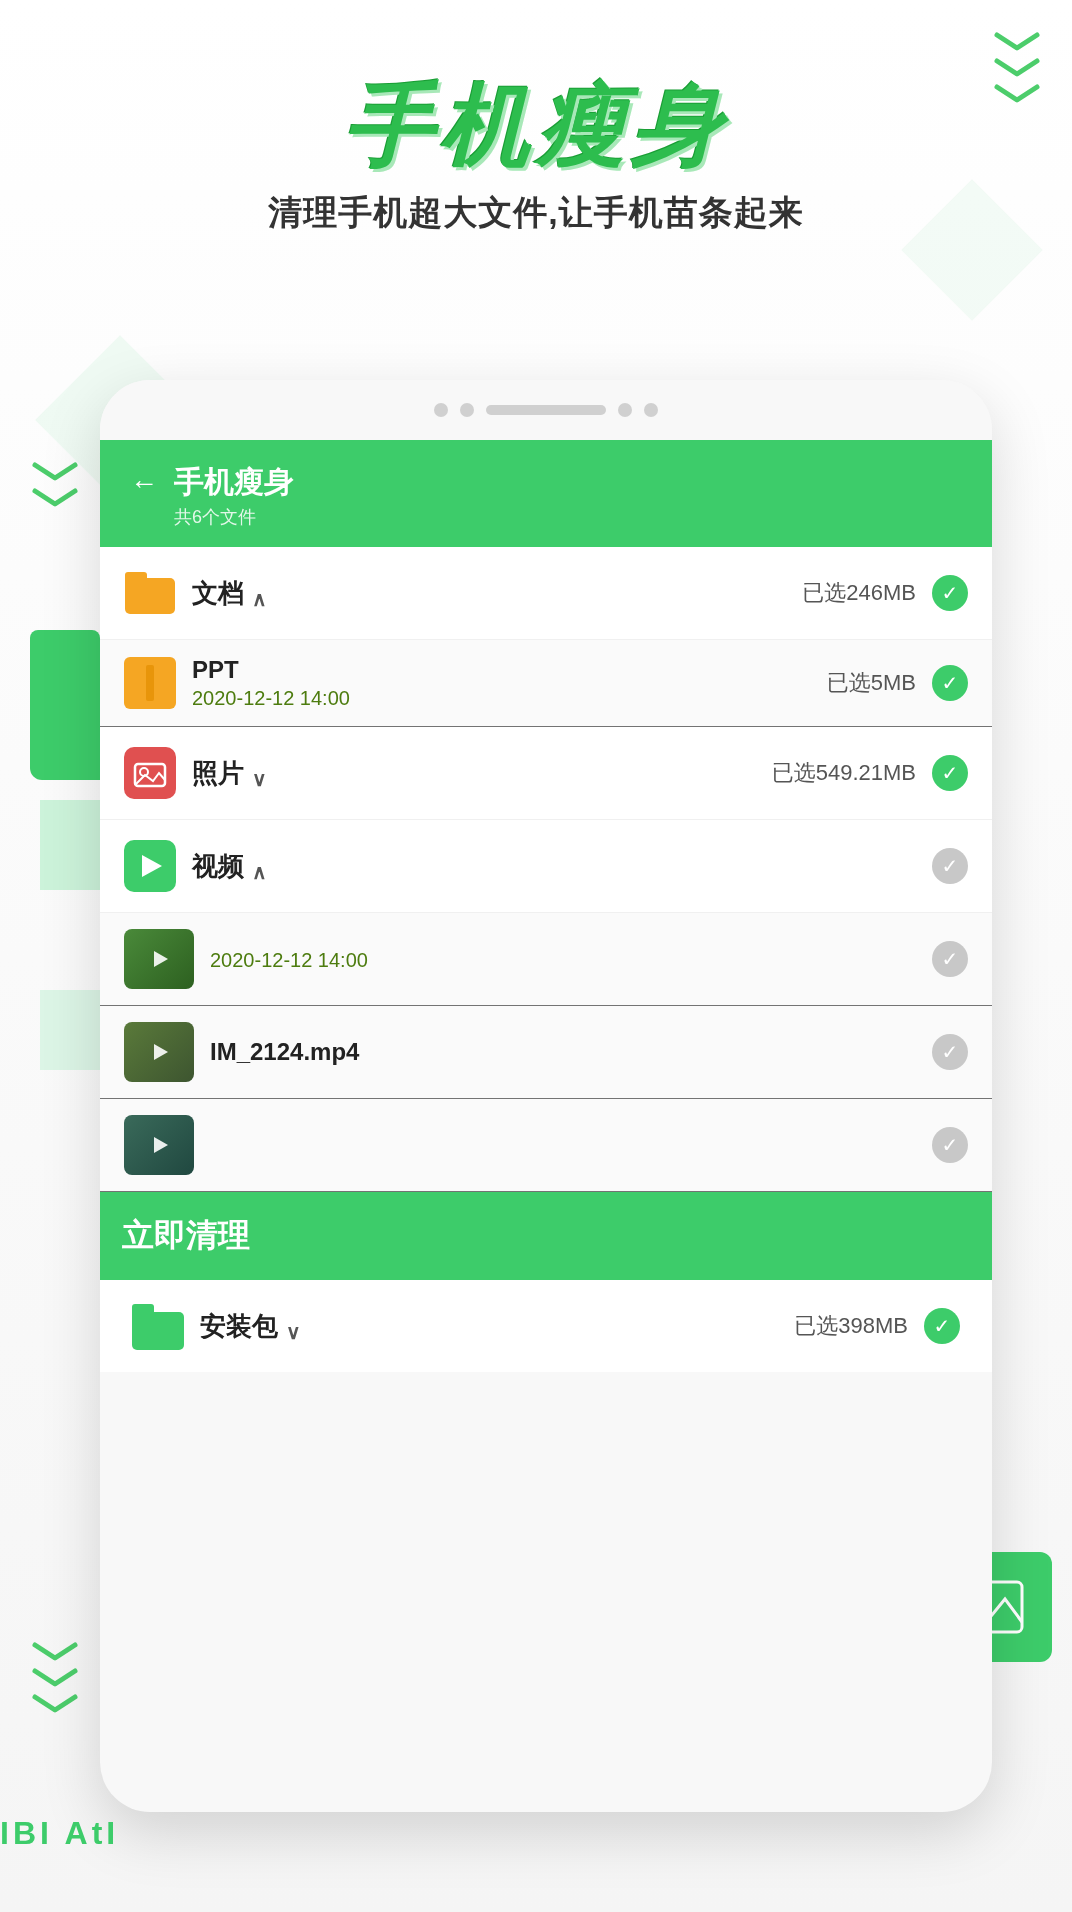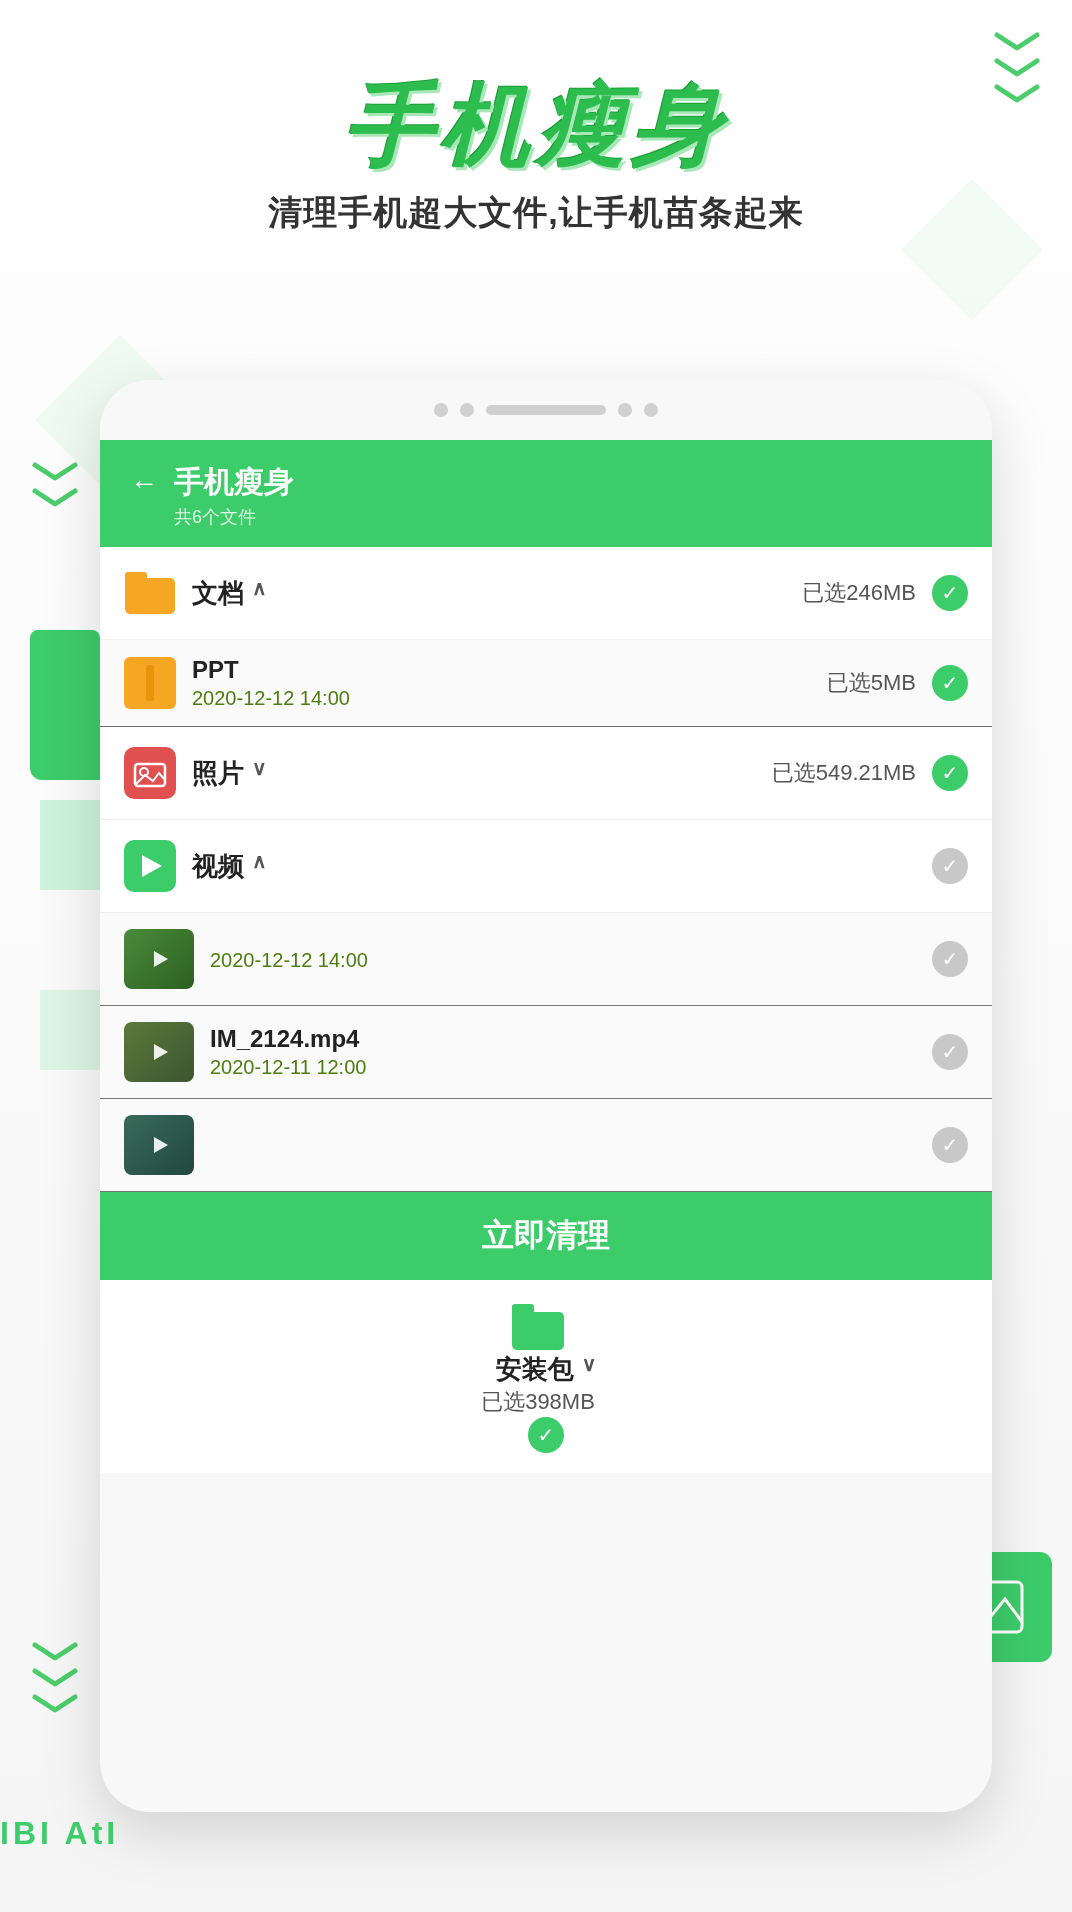--- a/index.html
+++ b/index.html
@@ -218,21 +218,21 @@
       top: 0;
       left: 0;
     }
 
     .category-label {
       font-size: 26px;
       font-weight: 600;
       color: #222;
       flex: 1;
       display: flex;
-      align-items: flex-start;
+      align-items: flex-end;
       gap: 8px;
     }
     .chevron-small {
       font-size: 20px;
       color: #555;
     }
     .category-size {
       font-size: 22px;
       color: #555;
       margin-right: 16px;
@@ -359,32 +359,30 @@
       border-left: 14px solid rgba(255,255,255,0.9);
       margin-left: 3px;
     }
 
     
     .clean-button {
       background: #3dcc6a;
       color: white;
       font-size: 32px;
       font-weight: 700;
-      text-align: center;
       padding: 22px;
       cursor: pointer;
     }
 
     
     .install-row {
       display: flex;
       align-items: center;
-      padding: 20px 24px;
+      padding: 20px 32px;
       background: white;
-      flex-direction: column;
     }
     .install-folder-icon {
       width: 52px;
       height: 52px;
       margin-right: 16px;
       flex-shrink: 0;
     }
 
     
     .deco-folder {
@@ -618,21 +616,20 @@
         </div>
         <div class="check-circle-gray" style="margin-left:auto;">✓</div>
       </div>
 
       <div class="sub-item-row">
         <div class="video-thumb video-thumb-2">
           <div class="thumb-play"></div>
         </div>
         <div class="sub-item-text">
           <div class="sub-item-name">IM_2124.mp4</div>
-          <div class="sub-item-date">2020-12-11 12:00</div>
         </div>
         <div class="check-circle-gray" style="margin-left:auto;">✓</div>
       </div>
 
       <div class="sub-item-row">
         <div class="video-thumb video-thumb-3">
           <div class="thumb-play"></div>
         </div>
         <div class="check-circle-gray" style="margin-left:auto;">✓</div>
       </div>

